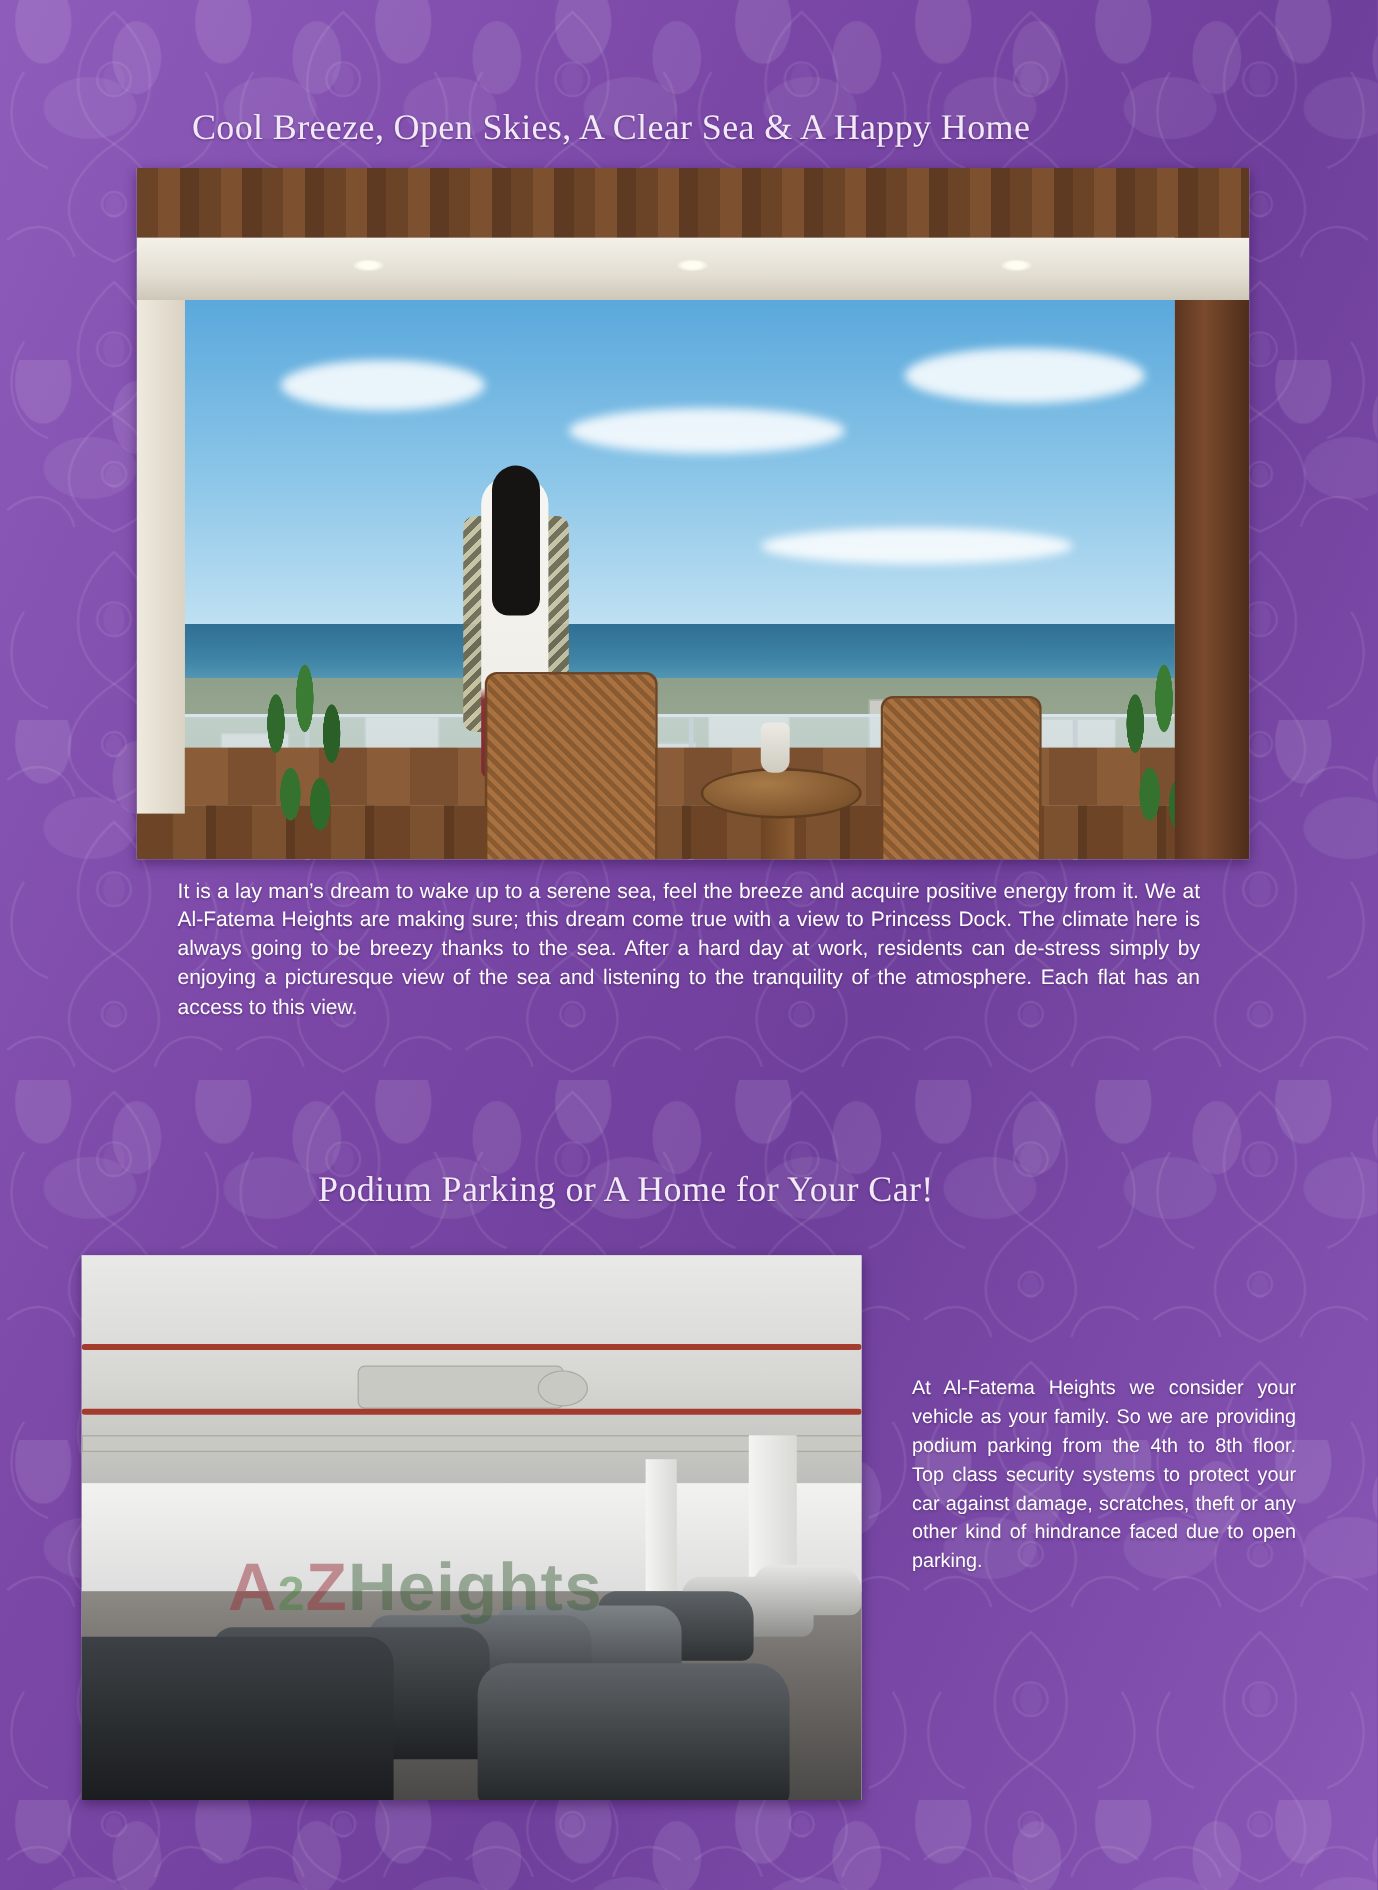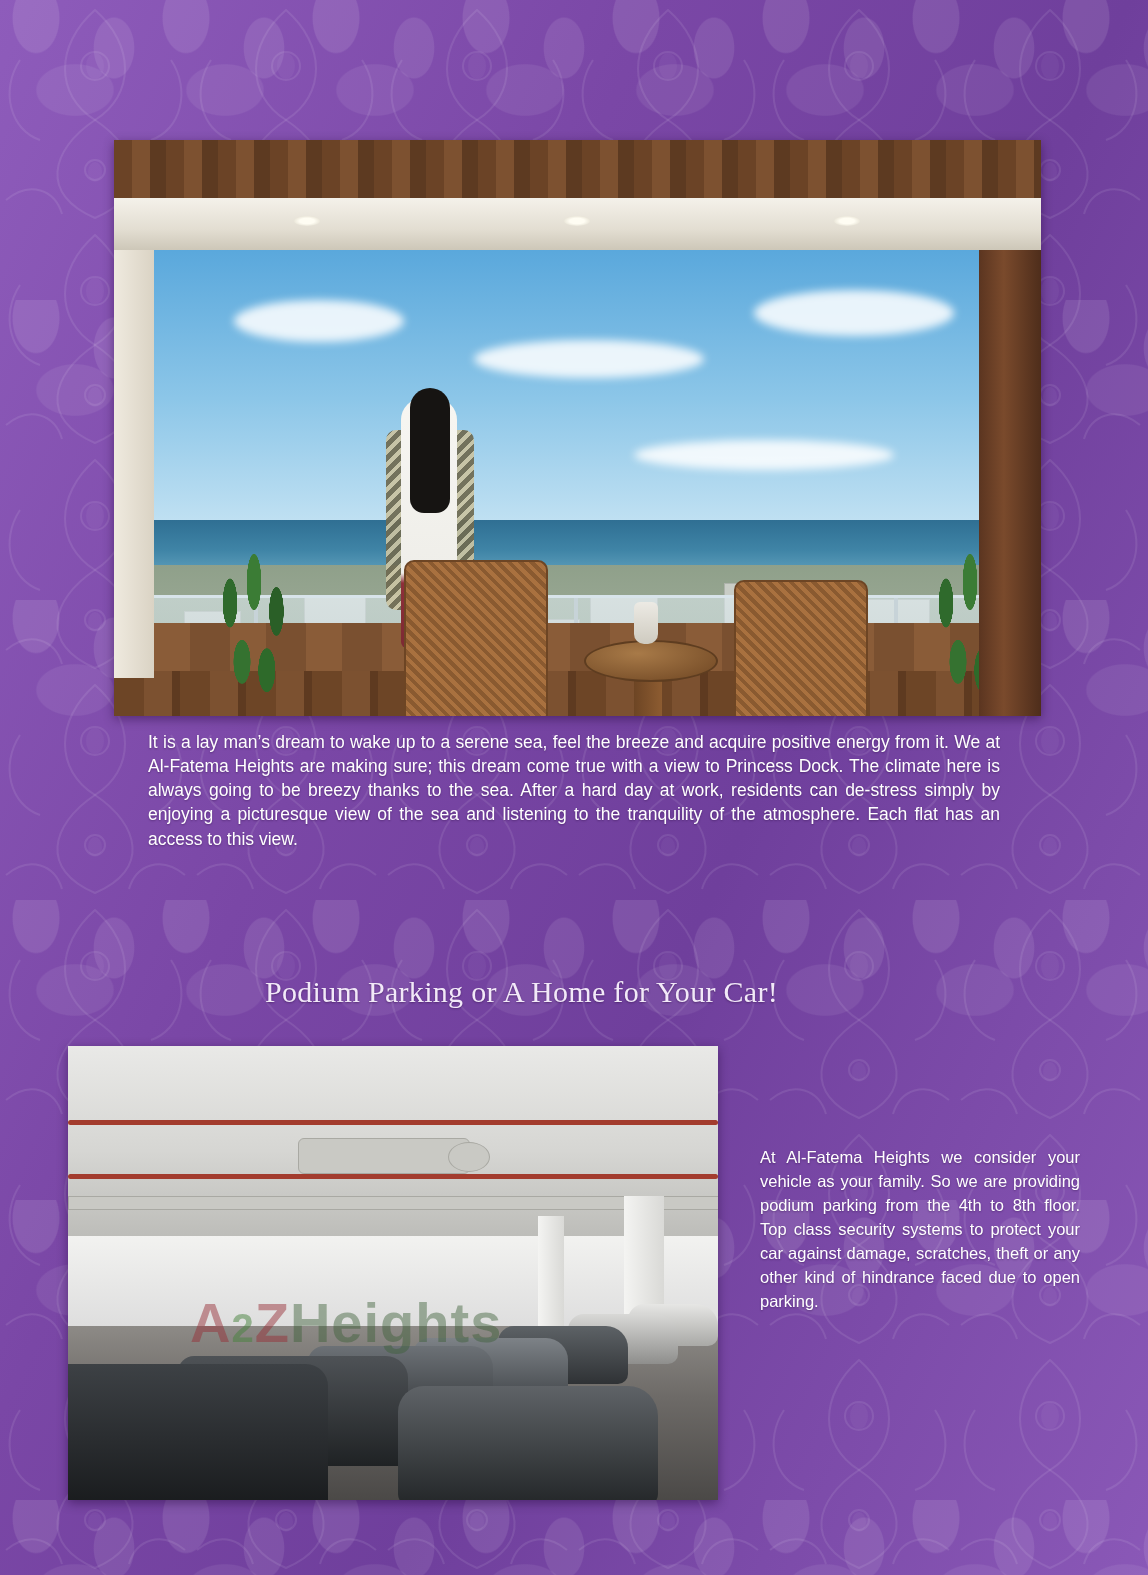--- a/index.html
+++ b/index.html
@@ -268,20 +268,21 @@
         </g>
         <g fill="#ffffff" fill-opacity="0.07">
           <ellipse cx="95" cy="66" rx="9" ry="13"></ellipse>
           <ellipse cx="95" cy="172" rx="7" ry="10"></ellipse>
         </g>
       </pattern>
     </defs>
     <rect x="0" y="0" width="1148" height="1575" fill="url(#damask)"></rect>
   </svg>
 
+  <div class="heading" id="heading-1">Cool Breeze, Open Skies, A Clear Sea &amp; A Happy Home</div>
 
   <div class="photo" id="photo-balcony">
     <div class="photo-inner">
       <div class="sky"></div>
       <div class="cloud" style="left:120px;top:160px;width:170px;height:42px;"></div>
       <div class="cloud" style="left:360px;top:200px;width:230px;height:38px;"></div>
       <div class="cloud" style="left:640px;top:150px;width:200px;height:46px;"></div>
       <div class="cloud" style="left:520px;top:300px;width:260px;height:30px;"></div>
 
       <div class="sea"></div>

